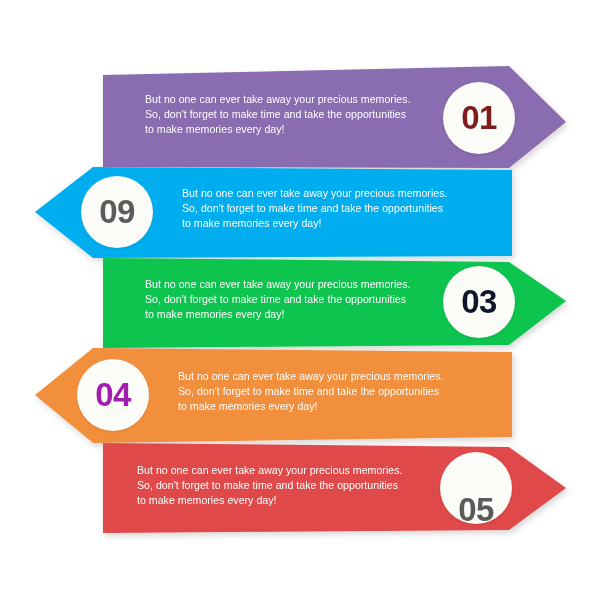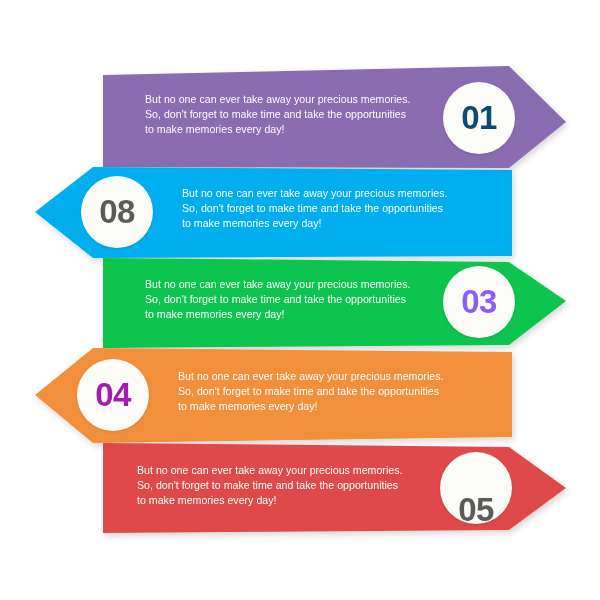--- a/index.html
+++ b/index.html
@@ -75,55 +75,55 @@
           <filter id="sh1" x="-10%" y="-30%" width="130%" height="180%">
             <feDropShadow dx="2" dy="3" stdDeviation="3" flood-color="#000000" flood-opacity="0.16"></feDropShadow>
           </filter>
         </defs>
         <path d="M 103,75 L 509,66 L 566,122 L 509,168 L 103,167 Z" fill="#8a6cb0" filter="url(#sh1)"></path>
       </svg>
       <div class="band-text" style="left: 145px; top: 92px; width: 300px; color: rgb(255, 255, 255);">But no one can ever take away your precious memories.
 So, don't forget to make time and take the opportunities
 to make memories every day!</div>
       <div class="num-circle" style="left: 443px; top: 82px; width: 72px; height: 72px; background: rgb(251, 251, 247);">
-        <span style="color: #0c4a6e;">01</span>
+        <span style="color: #7f1d1d;">01</span>
       </div>
     </div>
 
     <div class="banner">
       <svg class="banner-shape" width="600" height="600" viewBox="0 0 600 600">
         <defs>
           <filter id="sh2" x="-10%" y="-30%" width="130%" height="180%">
             <feDropShadow dx="2" dy="3" stdDeviation="3" flood-color="#000000" flood-opacity="0.16"></feDropShadow>
           </filter>
         </defs>
         <path d="M 93,167 L 512,170 L 512,256 L 93,258 L 35,212 Z" fill="#00aef0" filter="url(#sh2)"></path>
       </svg>
       <div class="band-text" style="left: 182px; top: 186px; width: 300px; color: rgb(255, 255, 255);">But no one can ever take away your precious memories.
 So, don't forget to make time and take the opportunities
 to make memories every day!</div>
       <div class="num-circle" style="left: 81px; top: 176px; width: 72px; height: 72px; background: rgb(251, 251, 247);">
-        <span style="color: rgb(91, 91, 91);">08</span>
+        <span style="color: rgb(91, 91, 91);">09</span>
       </div>
     </div>
 
     <div class="banner">
       <svg class="banner-shape" width="600" height="600" viewBox="0 0 600 600">
         <defs>
           <filter id="sh3" x="-10%" y="-30%" width="130%" height="180%">
             <feDropShadow dx="2" dy="3" stdDeviation="3" flood-color="#000000" flood-opacity="0.16"></feDropShadow>
           </filter>
         </defs>
         <path d="M 103,258 L 509,262 L 566,301 L 509,345 L 103,348 Z" fill="#0ec44f" filter="url(#sh3)"></path>
       </svg>
       <div class="band-text" style="left: 145px; top: 277px; width: 300px; color: rgb(255, 255, 255);">But no one can ever take away your precious memories.
 So, don't forget to make time and take the opportunities
 to make memories every day!</div>
       <div class="num-circle" style="left: 443px; top: 266px; width: 72px; height: 72px; background: rgb(251, 251, 247);">
-        <span style="color: #8b5cf6;">03</span>
+        <span style="color: #0f172a;">03</span>
       </div>
     </div>
 
     <div class="banner">
       <svg class="banner-shape" width="600" height="600" viewBox="0 0 600 600">
         <defs>
           <filter id="sh4" x="-10%" y="-30%" width="130%" height="180%">
             <feDropShadow dx="2" dy="3" stdDeviation="3" flood-color="#000000" flood-opacity="0.16"></feDropShadow>
           </filter>
         </defs>

